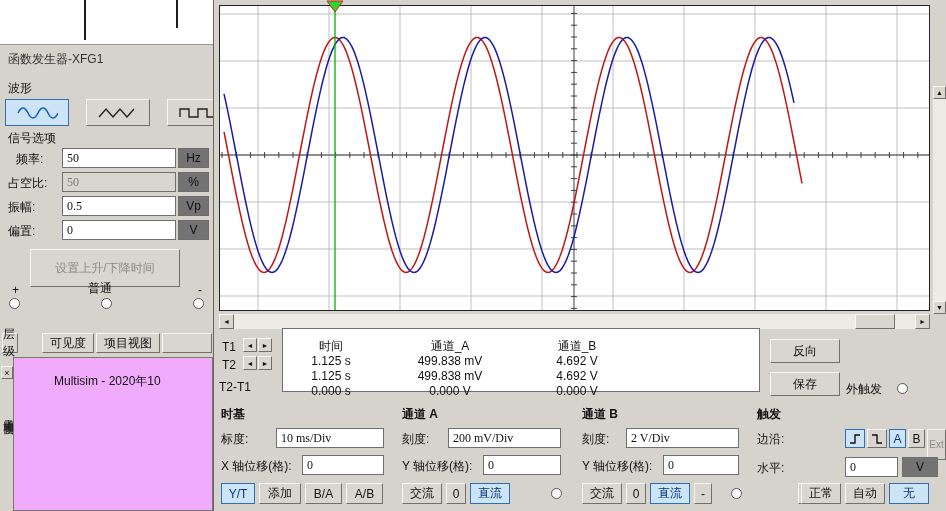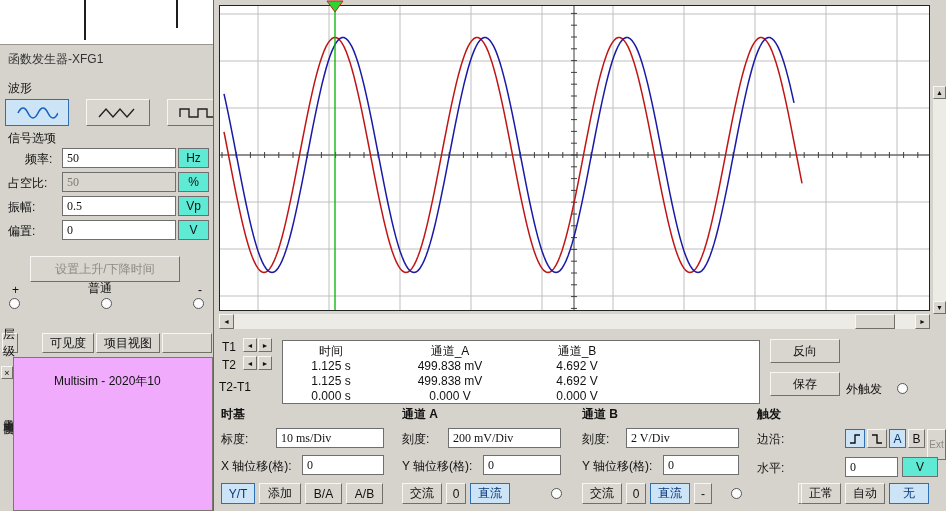--- a/index.html
+++ b/index.html
@@ -11,36 +11,36 @@
   .bold{font-weight:bold}
   .btn{position:absolute;display:flex;align-items:center;justify-content:center;
        background:#d9d6cf;border:1px solid;border-color:#f7f6f3 #716f68 #716f68 #f7f6f3;
        font-family:inherit;font-size:12px;color:#111;cursor:default;white-space:nowrap}
   .btn.sel{background:#cde4f7;border:1px solid #2f6fb5;color:#08367a}
   .btn.off{color:#8b8a85}
   .tinybtn{font-size:7px;padding:0}
   .input{position:absolute;background:#fff;border:1px solid #6f6f6f;height:20px;
          font-family:Liberation Serif, serif;font-size:12px;color:#111;padding:0 4px}
   .input.dis{background:#d9d6cf;color:#7d7b76}
-  .unit{position:absolute;background:#5eead4;border:1px solid #6f6f6f;height:20px;
+  .unit{position:absolute;background:#737373;border:1px solid #6f6f6f;height:20px;
         display:flex;align-items:center;justify-content:center}
   .radio{position:absolute;width:11px;height:11px;border:1px solid #565656;border-radius:50%;background:#fcfcfc}
   .schem{position:absolute;left:0;top:0;width:213px;height:45px;background:#fff;border-bottom:1px solid #99968f}
   .wire{position:absolute;width:2px;background:#1d1d1d}
   .tab{position:absolute;height:20px;display:flex;align-items:center;justify-content:center;
        background:#d9d6cf;border:1px solid;border-color:#f7f6f3 #716f68 #716f68 #f7f6f3;font-size:12px}
   .results{position:absolute;left:13px;top:357px;width:200px;height:154px;background:#f0abfc;border:1px solid #7a786f}
   .vtab{position:absolute;left:1px;top:410px;width:14px;height:101px;overflow:hidden;
         writing-mode:vertical-lr;text-orientation:upright;font-size:11px;color:#222;letter-spacing:1px}
   .oscbg{position:absolute;left:213px;top:0;width:733px;height:511px;background:#d6d3cc;border-left:1px solid #67655d}
   .screen{position:absolute;left:219px;top:5px;width:711px;height:306px;background:#fff;border:1px solid #232323}
   .sbh{position:absolute;left:219px;top:314px;width:711px;height:15px;background:#edebe6}
   .sbv{position:absolute;left:933px;top:86px;width:13px;height:228px;background:#edebe6}
-  .rd-table{position:absolute;left:282px;top:340px;width:478px;height:64px;background:#fff;
-            border:1px solid #6f6f6f;padding-top:2px}
+  .rd-table{position:absolute;left:282px;top:328px;width:478px;height:64px;background:#fff;
+            border:1px solid #6f6f6f;padding-top:9px}
   .rd-row{display:grid;grid-template-columns:96px 142px 112px 1fr;height:15px;align-items:center;text-align:center}
   .ticon{display:block}
 </style>
 </head>
 <body>
 
 <div class="page">
 
   <div class="layer">
     <div class="schem">
@@ -63,37 +63,37 @@
       </svg>
     </button>
     <button class="btn" style="left:167px;top:99px;width:64px;height:27px">
       <svg class="ticon" width="42" height="16" viewBox="0 0 42 16">
         <path d="M2 12 L2 4 L11 4 L11 12 L20 12 L20 4 L29 4 L29 12 L38 12" fill="none" stroke="#222" stroke-width="1.4"></path>
       </svg>
     </button>
 
     <div class="l" style="left:8px;top:131px">信号选项</div>
 
-    <div class="l" style="left:25px;top:152px">频率:</div>
+    <div class="l" style="left:16px;top:152px">频率:</div>
     <input class="input" style="left: 62px; top: 148px; width: 114px;" value="50">
     <div class="unit" style="left:178px;top:148px;width:31px">Hz</div>
 
     <div class="l" style="left:8px;top:176px">占空比:</div>
     <input class="input dis" style="left: 62px; top: 172px; width: 114px;" value="50">
     <div class="unit" style="left:178px;top:172px;width:31px">%</div>
 
     <div class="l" style="left:8px;top:200px">振幅:</div>
     <input class="input" style="left: 62px; top: 196px; width: 114px;" value="0.5">
     <div class="unit" style="left:178px;top:196px;width:31px">Vp</div>
 
     <div class="l" style="left:8px;top:224px">偏置:</div>
     <input class="input" style="left: 62px; top: 220px; width: 114px;" value="0">
     <div class="unit" style="left:178px;top:220px;width:31px">V</div>
 
-    <button class="btn off" style="left:30px;top:256px;width:150px;height:26px">设置上升/下降时间</button>
+    <button class="btn off" style="left:30px;top:249px;width:150px;height:38px">设置上升/下降时间</button>
 
     <div class="l" style="left:12px;top:283px">+</div>
     <div class="l" style="left:88px;top:281px">普通</div>
     <div class="l" style="left:198px;top:283px">-</div>
     <span class="radio" style="left:9px;top:298px"></span>
     <span class="radio" style="left:101px;top:298px"></span>
     <span class="radio" style="left:193px;top:298px"></span>
 
     <div class="tab" style="left:2px;top:333px;width:16px">层级</div>
     <div class="tab" style="left:42px;top:333px;width:52px">可见度</div>

